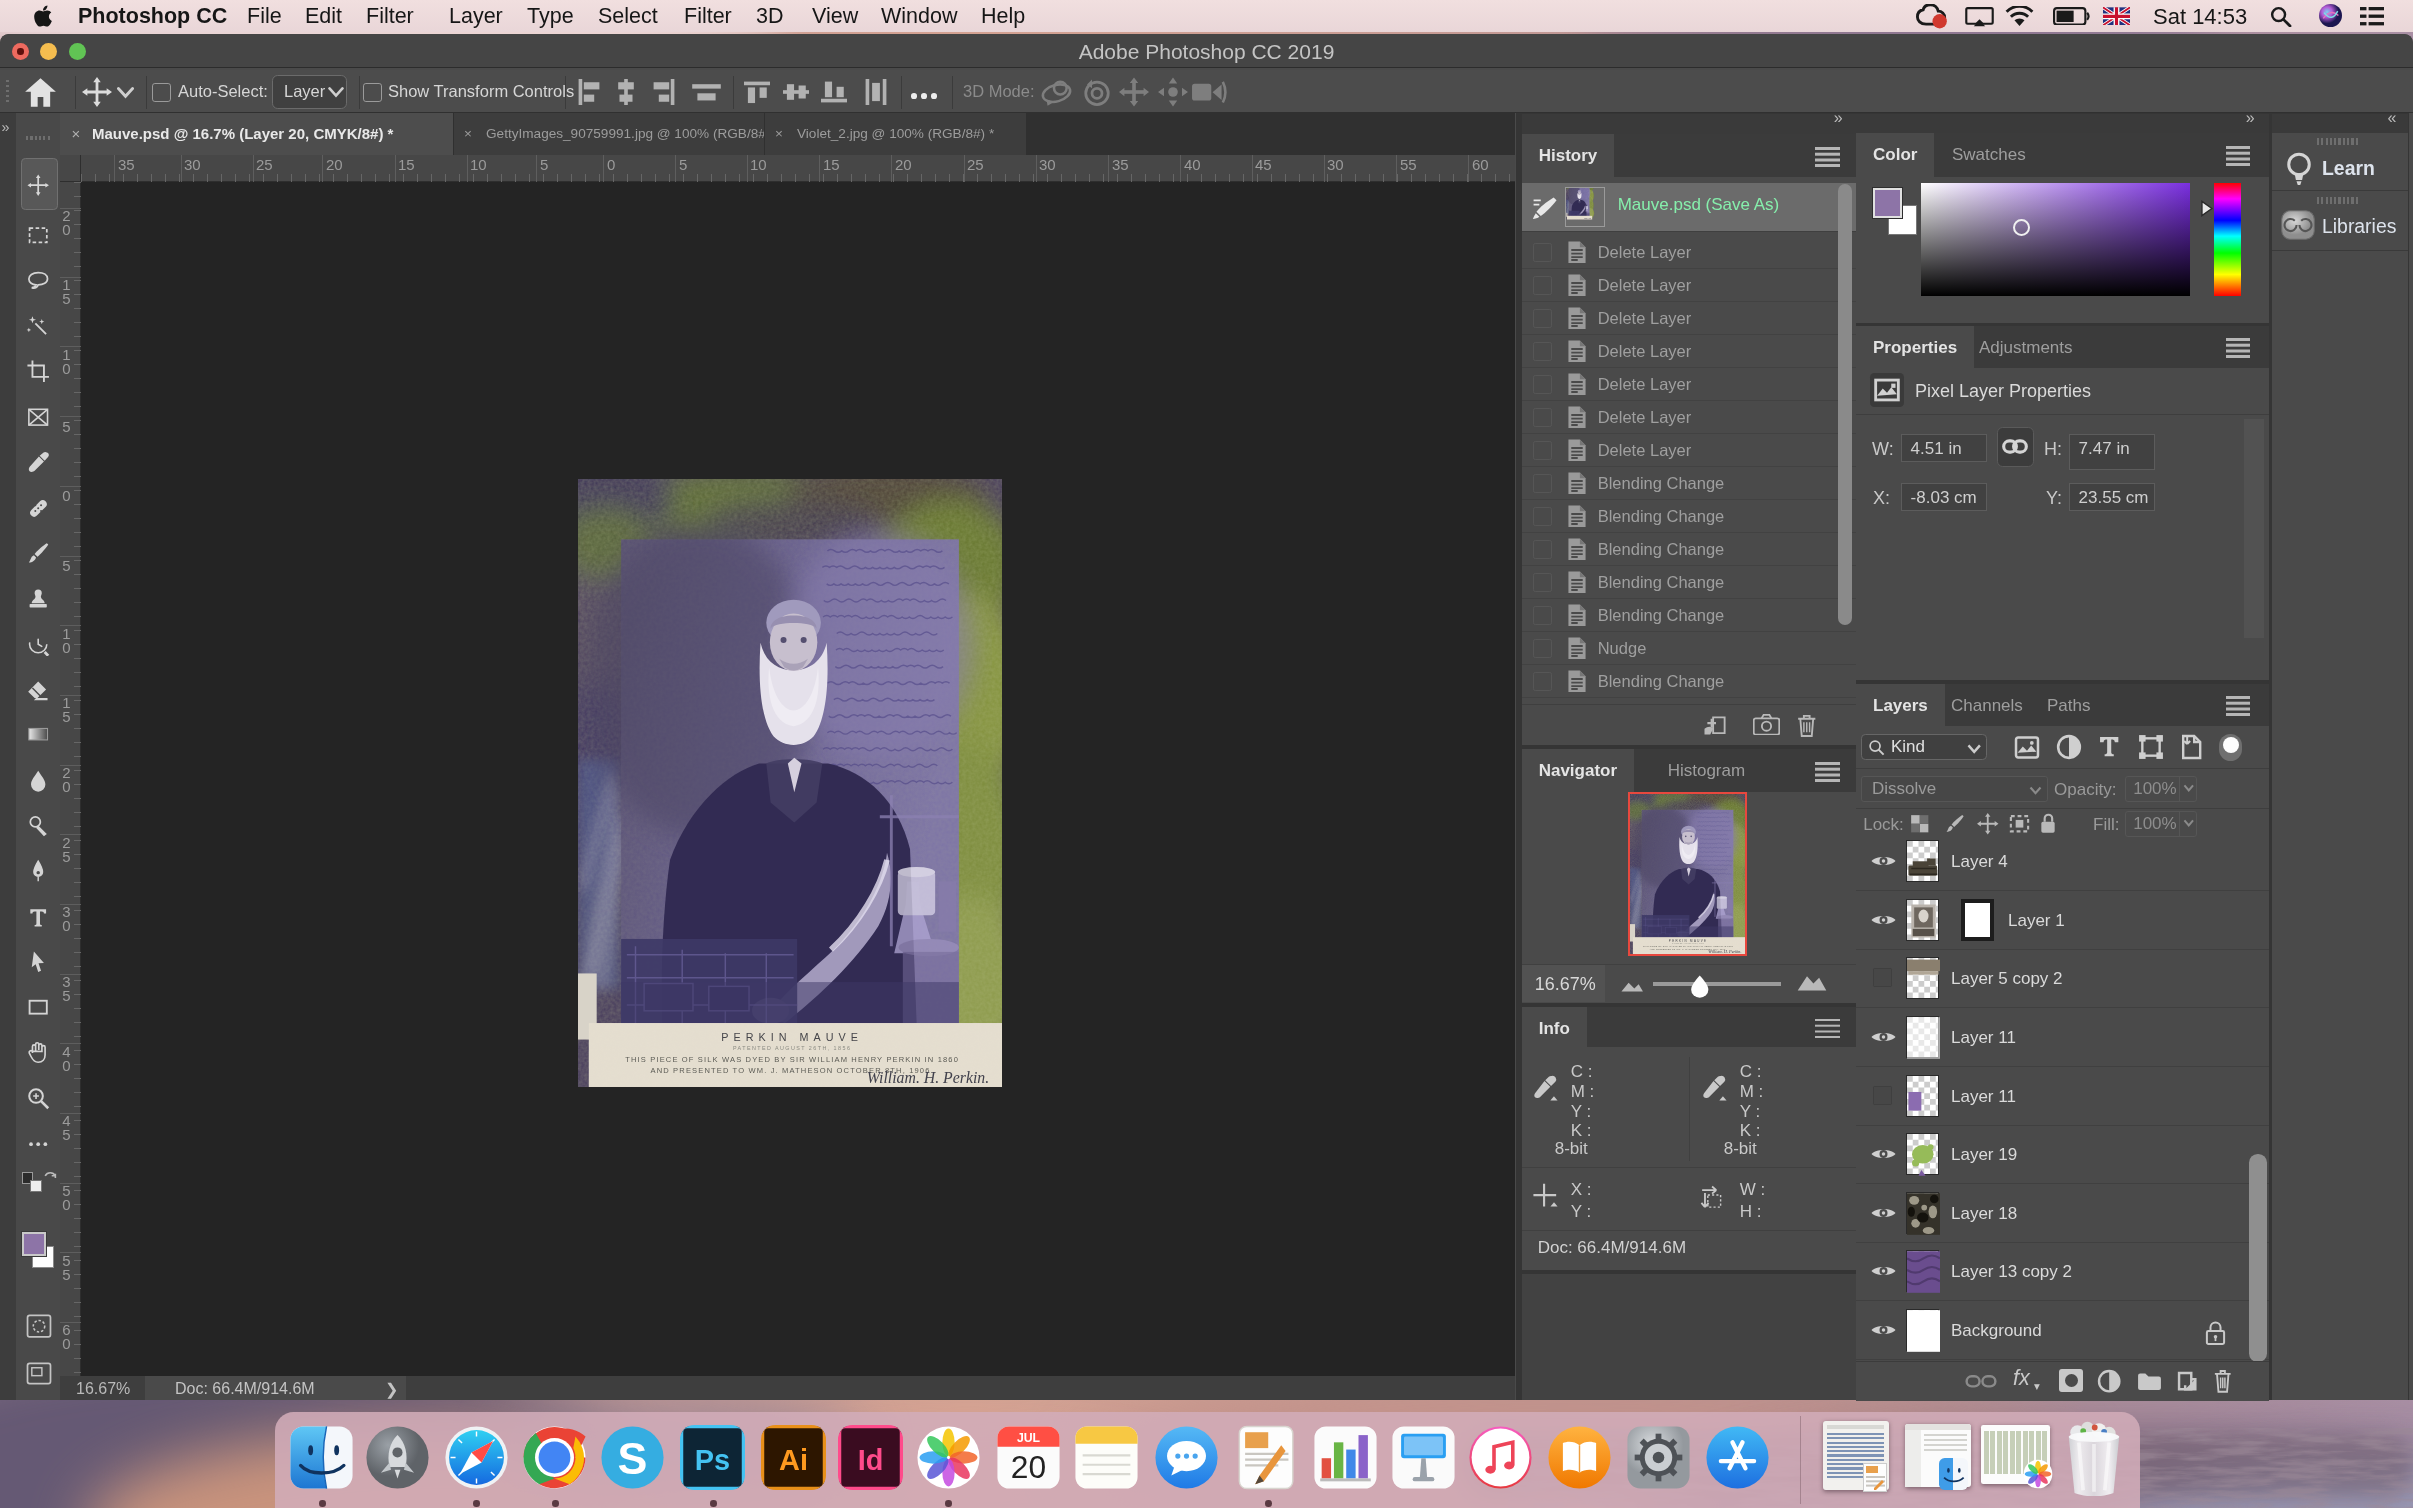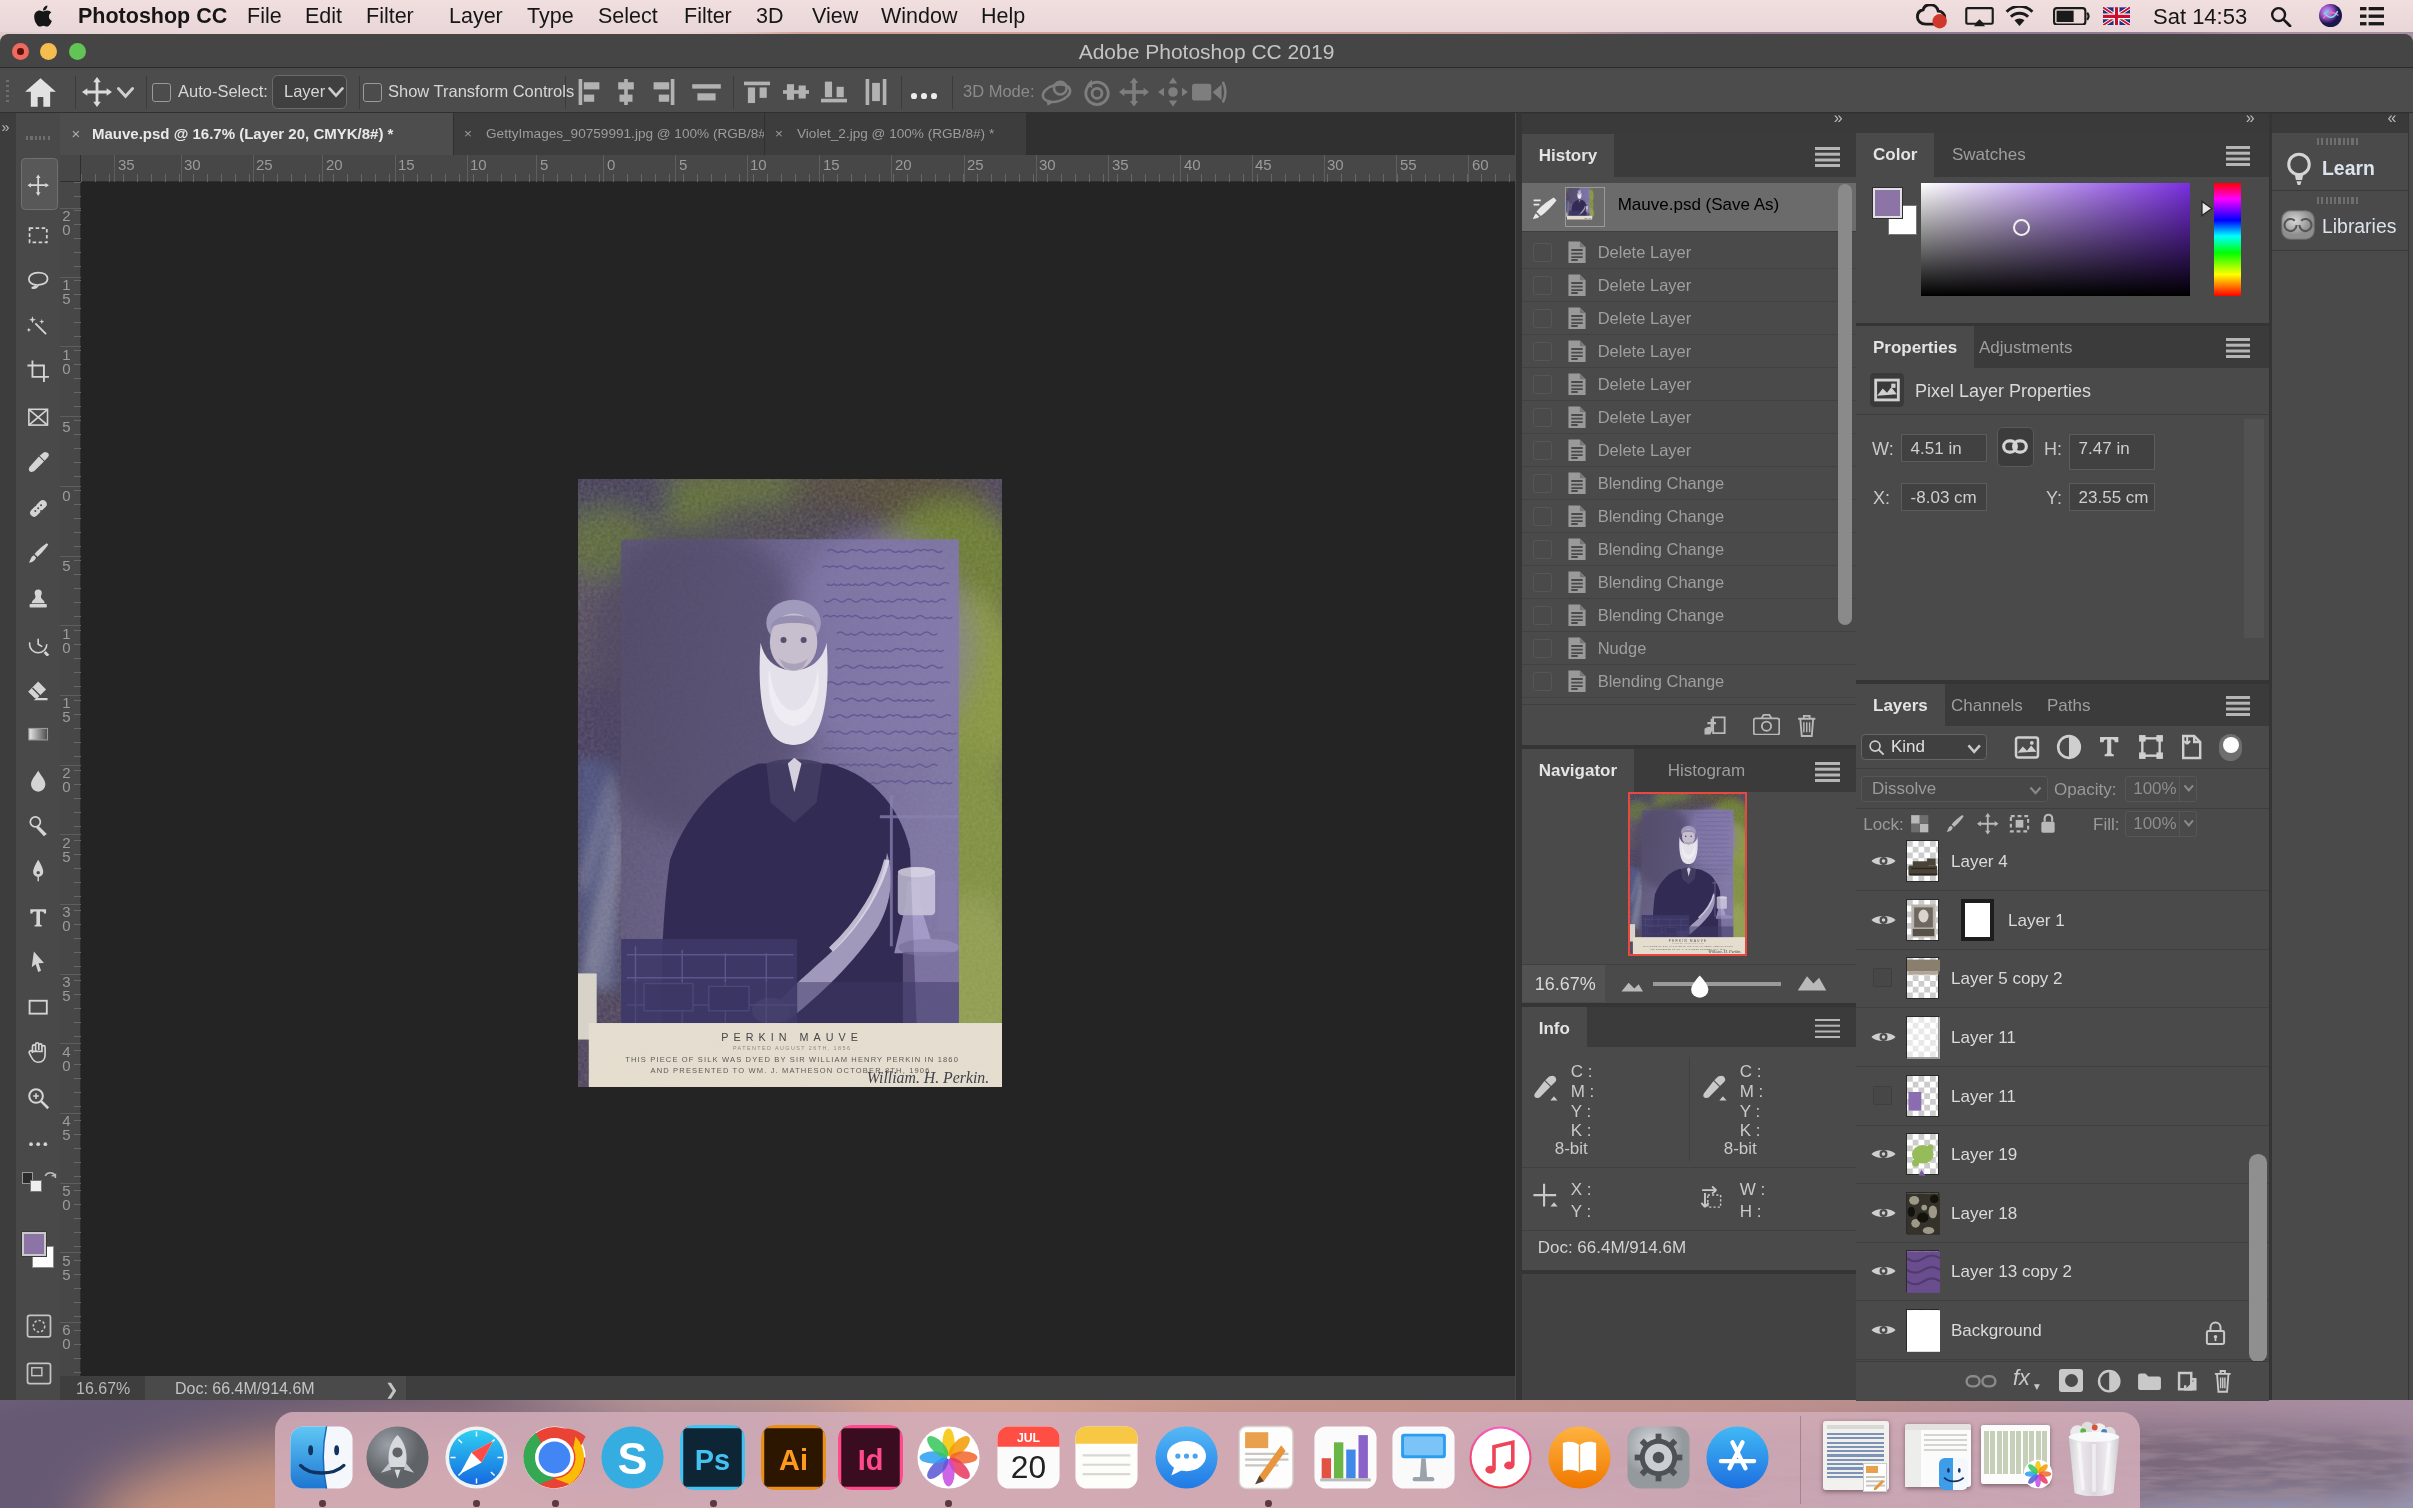--- a/index.html
+++ b/index.html
@@ -636,21 +636,21 @@
   <div class="abs" style="left:0;top:63px;width:100%;height:527px;background:#4a4a4a;">
     <div class="abs" style="left:0;top:6.5px;width:100%;height:49px;background:#6b6b6b;border-bottom:1.4px solid #3f3f3f;">
       <svg class="abs" style="left:10px;top:13px" width="29" height="24.4" viewBox="0 0 40 34">
               <path d="M30 2 C20 8 10 16 6 22 L12 28 C18 24 28 14 34 6 Z" fill="#e8e8e8"></path>
               <path d="M5 24 L10 29 C8 31 4 32 1 32 C2 29 4 26 5 24 Z" fill="#e8e8e8"></path>
               <path d="M2 6 h10 M2 12 h8" stroke="#e8e8e8" stroke-width="2.4"></path>
             </svg>
       <div class="abs" style="left:43px;top:4.3px;width:40px;height:40px;border:1.4px solid #9a9a9a;"><svg width="37" height="37" viewBox="60 60 420 420">
                 <use href="#artsym"></use>
               </svg></div>
-      <span class="abs" style="left:96px;top:12.2px;font-size:17px;color:#000000;">Mauve.psd (Save As)</span>
+      <span class="abs" style="left:96px;top:12.2px;font-size:17px;color:#86efac;">Mauve.psd (Save As)</span>
     </div>
     <div class="hrow" style="top:59px;">
             <span class="hcb"></span>
             <svg class="abs" style="left:45px;top:4.3px" width="20" height="24.4" viewBox="0 0 28 34">
               <path d="M2 2 H18 L26 10 V32 H2 Z" fill="#9a9a9a"></path>
               <path d="M18 2 L18 10 L26 10" fill="#777"></path>
               <g stroke="#4a4a4a" stroke-width="2.6">
                 <path d="M6 14 H22 M6 19 H22 M6 24 H22 M6 28 H15"></path>
               </g>
             </svg>

